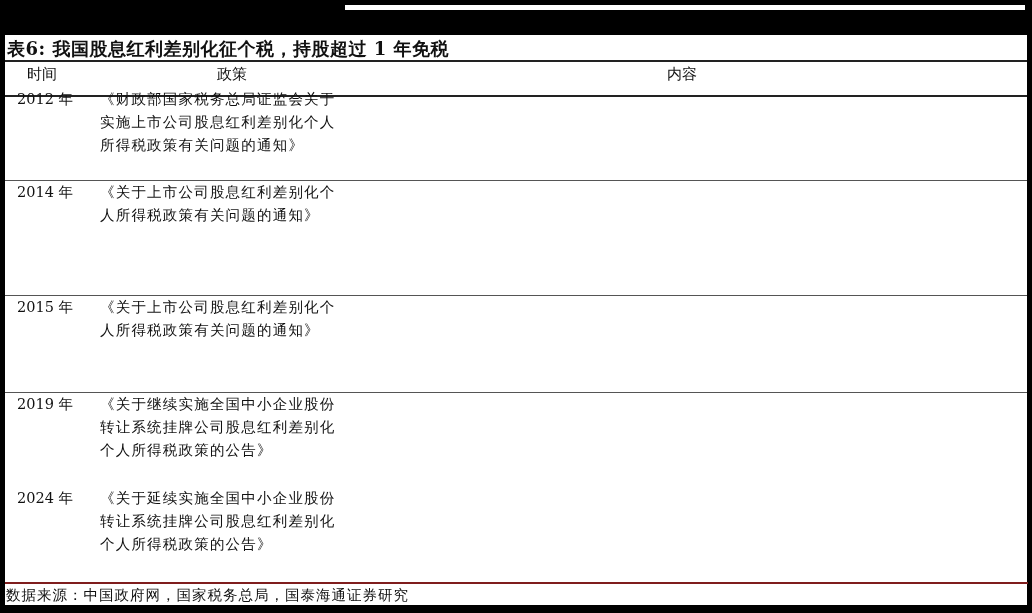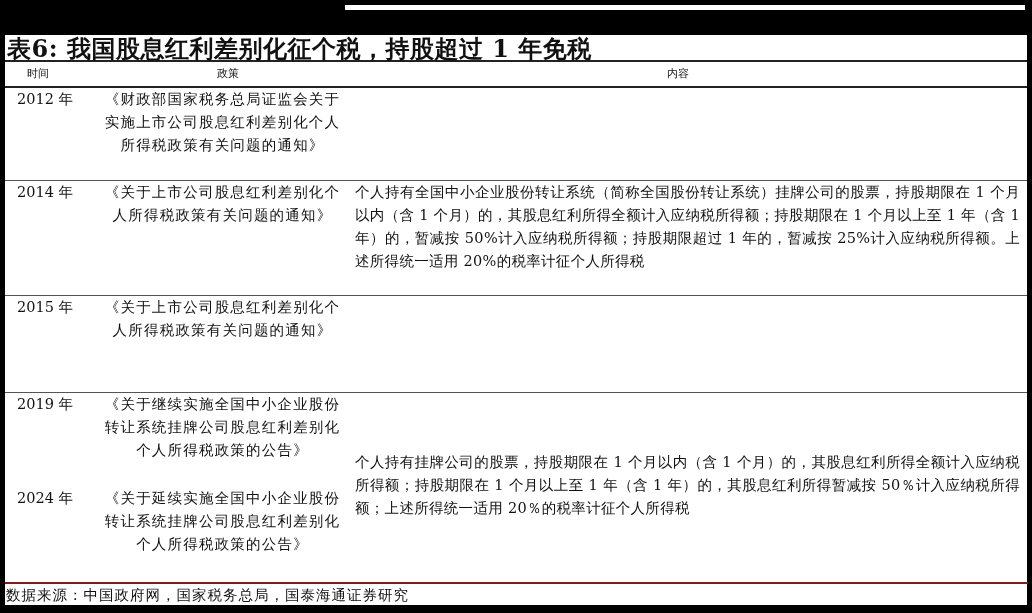--- a/index.html
+++ b/index.html
@@ -4,35 +4,35 @@
 <style>
   html, body { margin: 0; padding: 0; }
   body {
     width: 1032px; height: 613px; background: #000; position: relative; overflow: hidden;
     font-family: "DejaVu Serif", "Liberation Serif", serif; color: #111;
   }
   .topbar { position: absolute; left: 345px; top: 5px; width: 680px; height: 5px; background: #fff; }
   .sheet { position: absolute; left: 5px; top: 35px; width: 1022px; height: 570px; background: #fff; }
   .title {
     position: absolute; left: 0; top: 0; height: 27px; width: 1022px;
-    font-size: 24px; font-weight: bold; line-height: 27px; padding-left: 2px;
+    font-size: 18px; font-weight: bold; line-height: 27px; padding-left: 2px;
     font-family: "DejaVu Serif", serif; letter-spacing: 0.5px;
     border-bottom: 2px solid #222; box-sizing: border-box;
   }
   .hdr {
-    position: absolute; left: 0; top: 27px; width: 1022px; height: 26px;
-    border-bottom: 2px solid #222; box-sizing: border-box; font-size: 11px; line-height: 24px;
+    position: absolute; left: 0; top: 27px; width: 1022px; height: 35px;
+    border-bottom: 2px solid #222; box-sizing: border-box; font-size: 15px; line-height: 24px;
   }
   .hdr span { position: absolute; top: 0; }
   .row {
     position: absolute; left: 0; width: 1022px; border-bottom: 1.5px solid #555; box-sizing: border-box;
     font-size: 14.5px; line-height: 23px;
   }
   .c-time { position: absolute; left: 12px; top: 0; width: 80px; }
-  .c-policy { position: absolute; left: 95px; top: 0; width: 245px; text-align: center; letter-spacing: 1.2px; }
+  .c-policy { position: absolute; left: 95px; top: 0; width: 245px; text-align: left; letter-spacing: 1.2px; }
   .c-content { position: absolute; left: 350px; top: 0; width: 665px; text-align: justify; letter-spacing: 0.3px; }
   .source {
     position: absolute; left: 0; top: 547px; width: 1022px; height: 23px; line-height: 22px;
     border-top: 2px solid #7f1d1d; font-size: 14.5px; padding-left: 1px; letter-spacing: 1px;
   }
 </style>
 </head>
 <body>
 
 <div class="topbar"></div>
@@ -47,30 +47,28 @@
   </div>
 
   <div class="row" style="top:53px;height:93px">
     <div class="c-time">2012 年</div>
     <div class="c-policy">《财政部国家税务总局证监会关于实施上市公司股息红利差别化个人所得税政策有关问题的通知》</div>
   </div>
 
   <div class="row" style="top:146px;height:115px">
     <div class="c-time">2014 年</div>
     <div class="c-policy">《关于上市公司股息红利差别化个人所得税政策有关问题的通知》</div>
-    <div class="c-content">个人持有全国中小企业股份转让系统（简称全国股份转让系统）挂牌公司的股票，持股期限在 1 个月以内（含 1 个月）的，其股息红利所得全额计入应纳税所得额；持股期限在 1 个月以上至 1 年（含 1 年）的，暂减按 50%计入应纳税所得额；持股期限超过 1 年的，暂减按 25%计入应纳税所得额。上述所得统一适用 20%的税率计征个人所得税</div>
   </div>
 
   <div class="row" style="top:261px;height:97px">
     <div class="c-time">2015 年</div>
     <div class="c-policy">《关于上市公司股息红利差别化个人所得税政策有关问题的通知》</div>
   </div>
 
   <div class="row" style="top:358px;height:189px;border-bottom:none">
     <div class="c-time" style="top:0">2019 年</div>
     <div class="c-policy" style="top:0">《关于继续实施全国中小企业股份转让系统挂牌公司股息红利差别化个人所得税政策的公告》</div>
     <div class="c-time" style="top:94px">2024 年</div>
     <div class="c-policy" style="top:94px">《关于延续实施全国中小企业股份转让系统挂牌公司股息红利差别化个人所得税政策的公告》</div>
-    <div class="c-content" style="top:58px">个人持有挂牌公司的股票，持股期限在 1 个月以内（含 1 个月）的，其股息红利所得全额计入应纳税所得额；持股期限在 1 个月以上至 1 年（含 1 年）的，其股息红利所得暂减按 50％计入应纳税所得额；上述所得统一适用 20％的税率计征个人所得税</div>
   </div>
 
   <div class="source">数据来源：中国政府网，国家税务总局，国泰海通证券研究</div>
 </div>
 
 </body></html>

